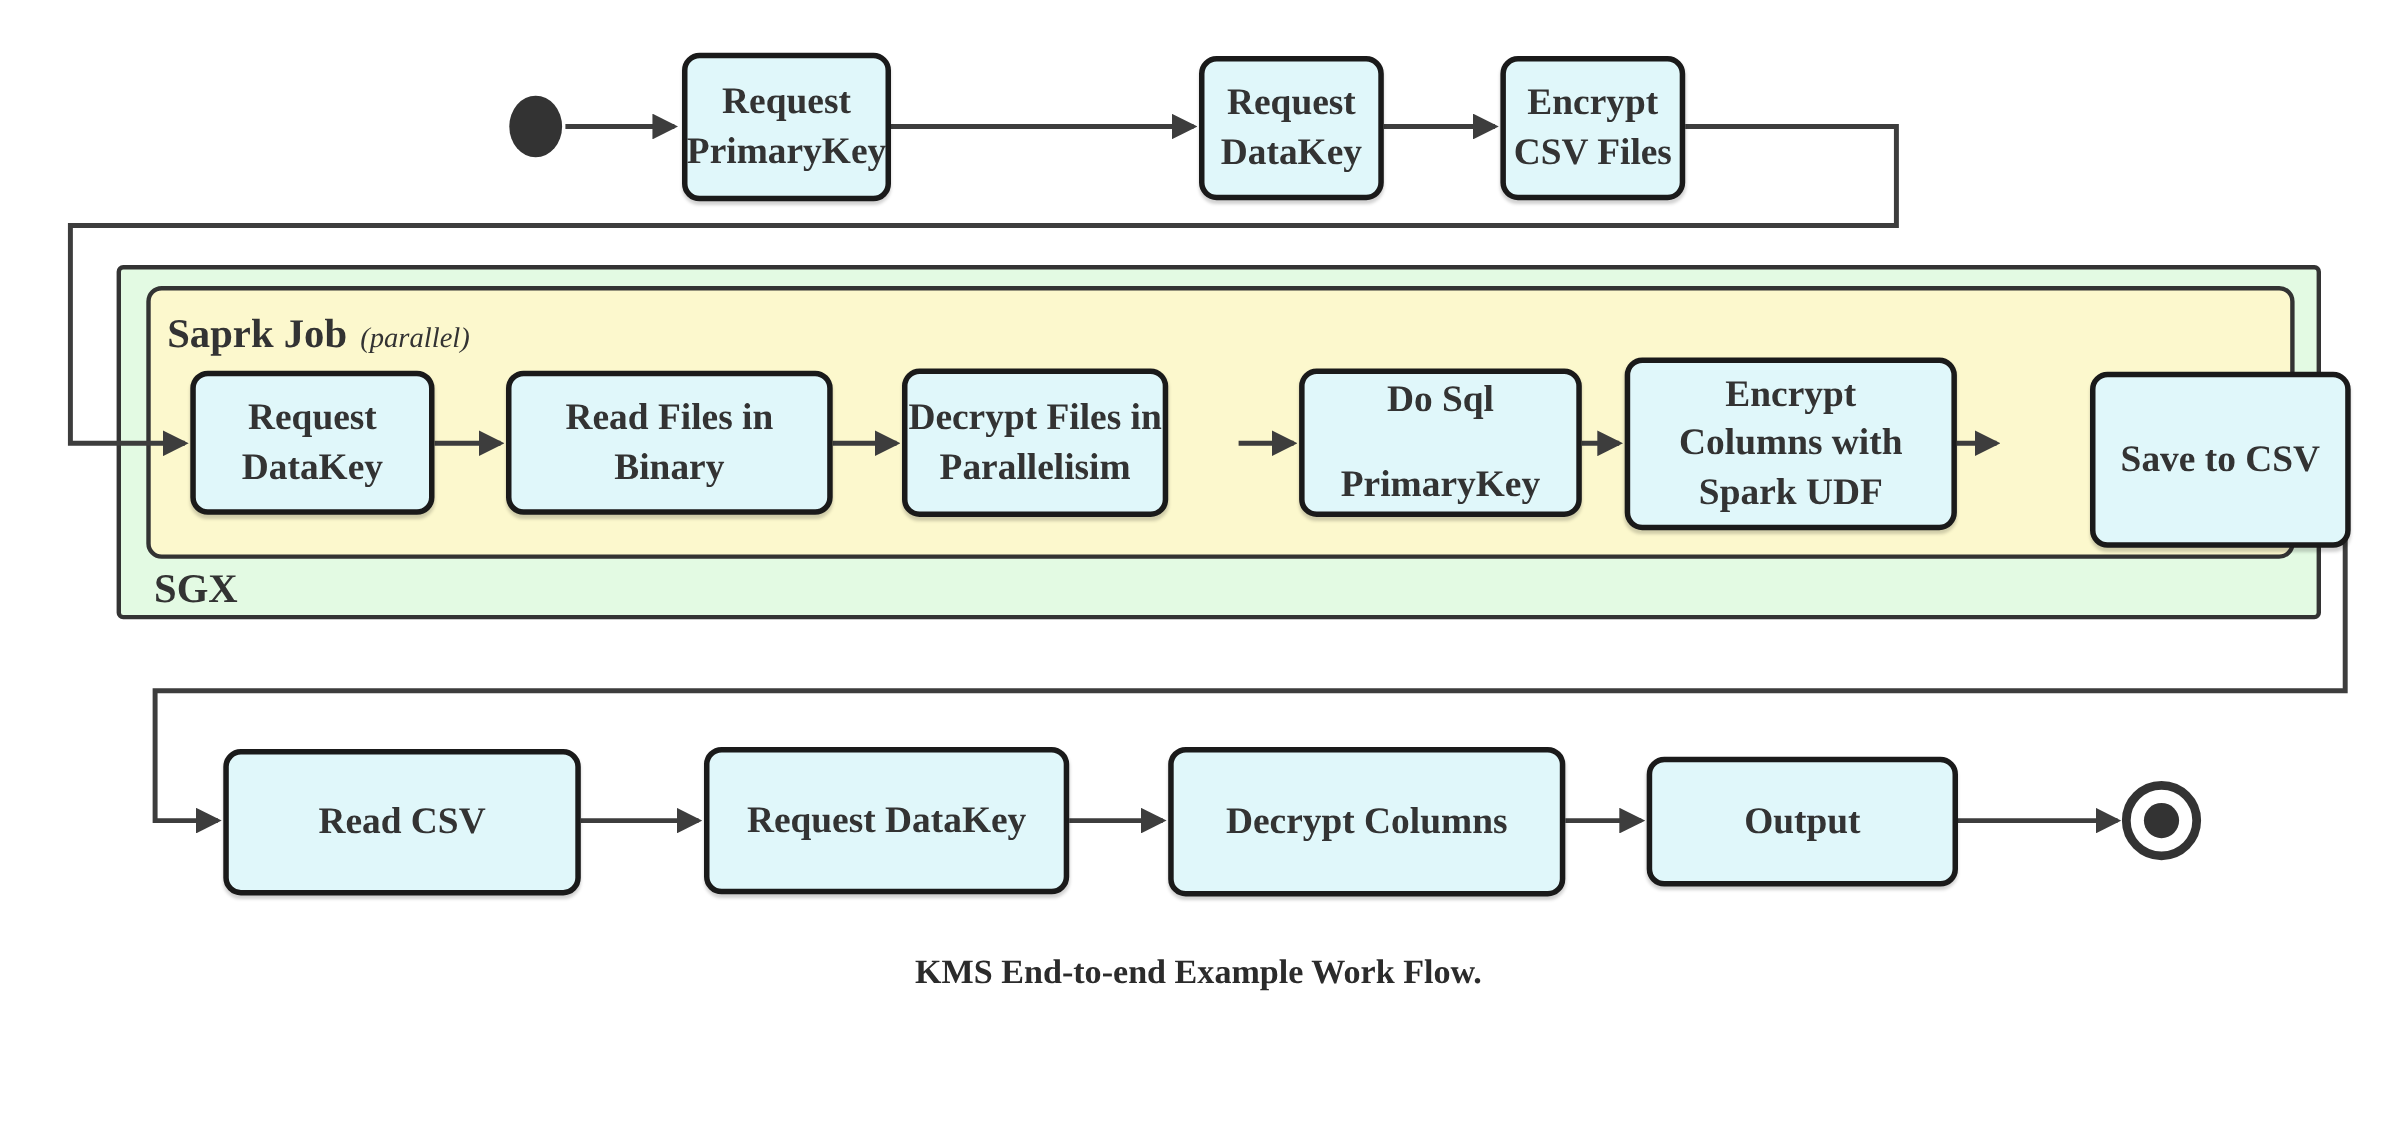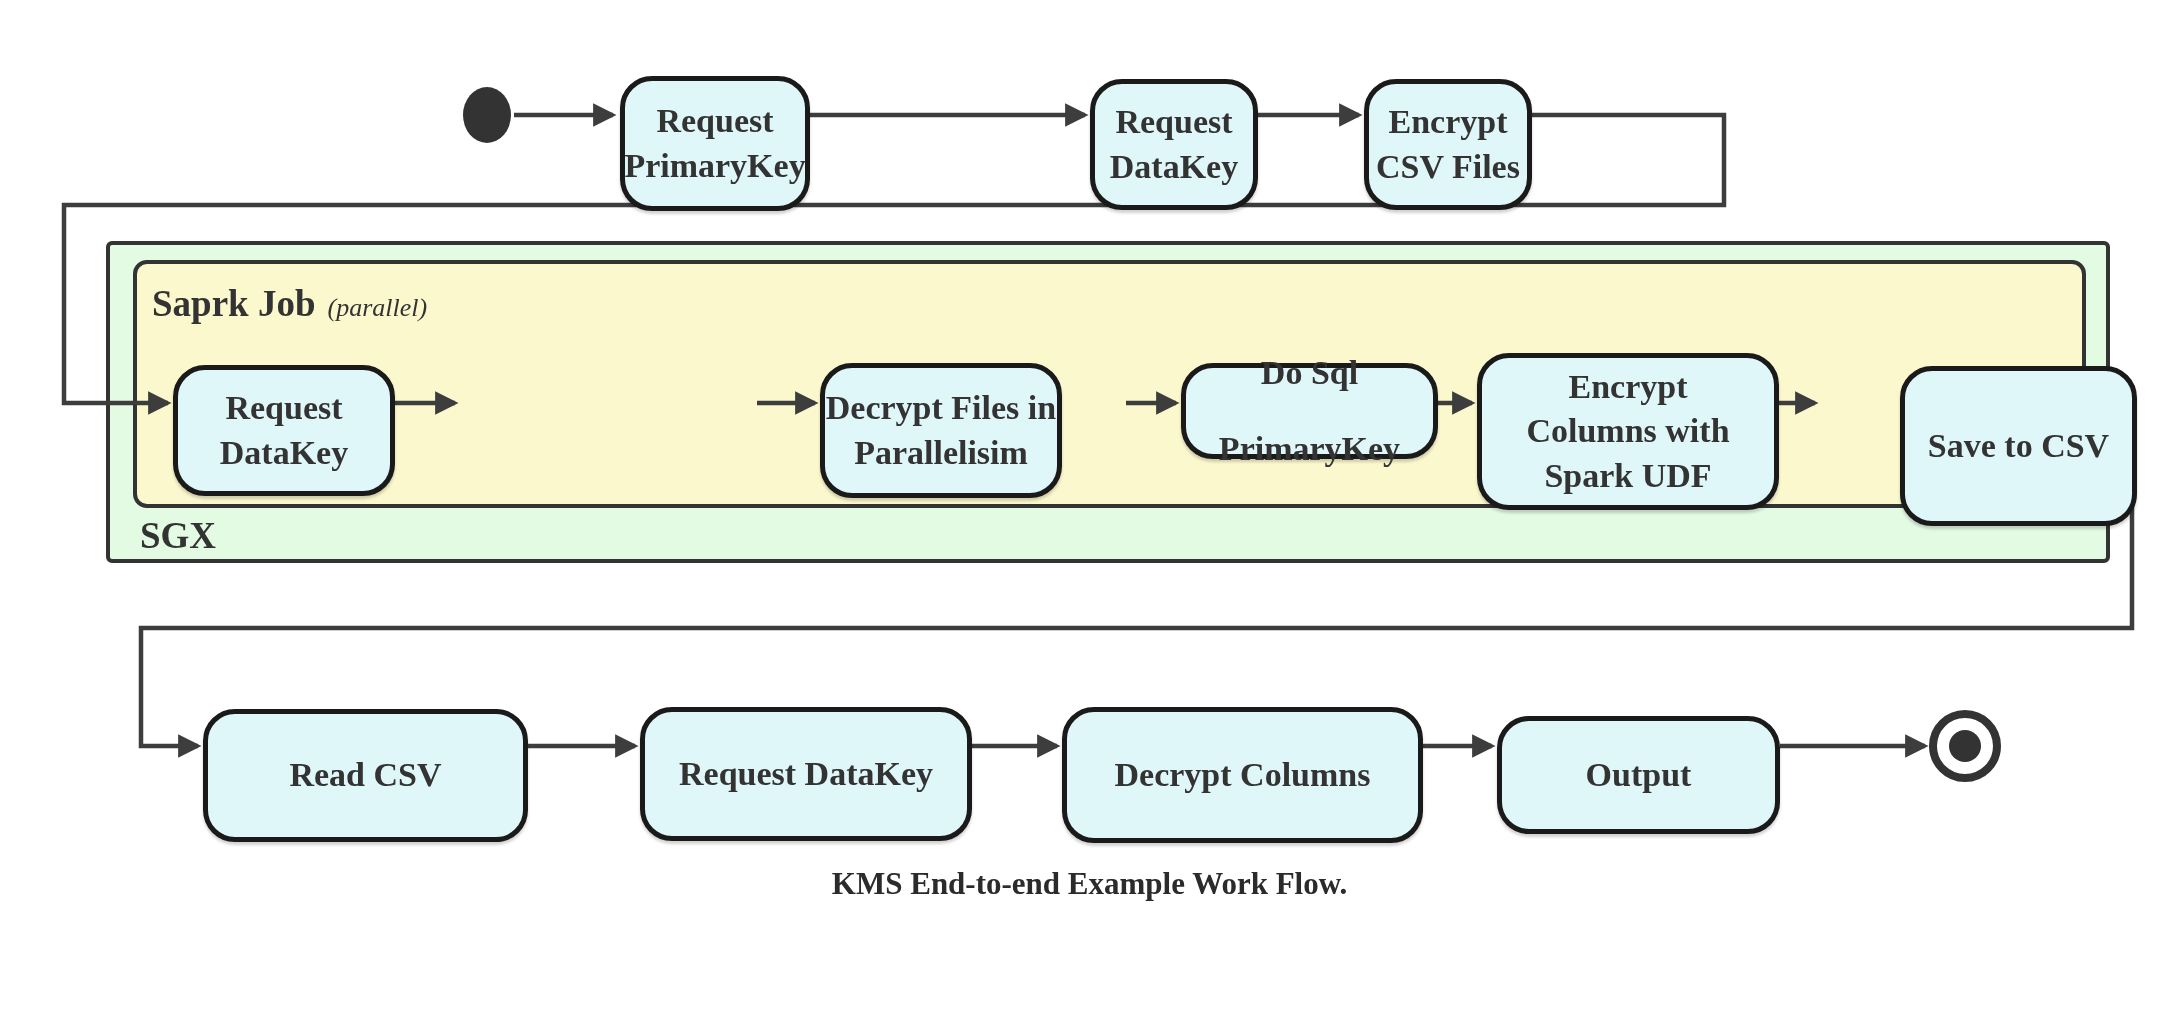--- a/index.html
+++ b/index.html
@@ -23,25 +23,24 @@
     position:absolute;z-index:1;color:#333333;
     font-weight:bold;font-size:37px;white-space:nowrap;
   }
   #spark-label{left:152px;top:282px;}
   #spark-label .annot{font-weight:normal;font-style:italic;font-size:26px;margin-left:12px;}
   #sgx-label{left:140px;top:514px;}
   svg.edges{position:absolute;left:0;top:0;z-index:2;pointer-events:none;}
   .node{
     position:absolute;z-index:3;box-sizing:border-box;
     display:flex;flex-direction:column;align-items:center;justify-content:center;
-    background:#e0f7fa;border:5px solid #1a1a1a;border-radius:32px;
+    background:#e0f7fa;border:5px solid #1a1a1a;border-radius:16px;
     color:#333333;font-weight:bold;font-size:34px;line-height:1.3;
     text-align:center;white-space:nowrap;
     box-shadow:0 3px 3px rgba(0,0,0,0.18);
-    margin-top:28px;
   }
   #caption{
     position:absolute;left:0;right:0;top:866px;z-index:3;
     text-align:center;color:#2b2b2b;
     font-weight:bold;font-size:31px;
   }
 </style>
 </head>
 <body>
 
@@ -93,25 +92,29 @@
   </div>
   <div class="node" style="left:1364px;top:51px;width:168px;height:131px;">
     <span>Encrypt</span>
     <span>CSV Files</span>
   </div>
 
   <div class="node" style="left:173px;top:337px;width:222px;height:131px;">
     <span>Request</span>
     <span>DataKey</span>
   </div>
+  <div class="node" style="left:460px;top:337px;width:297px;height:131px;">
+    <span>Read Files in</span>
+    <span>Binary</span>
+  </div>
   <div class="node" style="left:820px;top:335px;width:242px;height:135px;">
     <span>Decrypt Files in</span>
     <span>Parallelisim</span>
   </div>
-  <div class="node" style="left:1181px;top:335px;width:257px;height:96px;gap:32px;">
+  <div class="node" style="left:1181px;top:335px;width:257px;height:135px;gap:32px;">
     <span>Do Sql</span>
     <span>PrimaryKey</span>
   </div>
   <div class="node" style="left:1477px;top:325px;width:302px;height:157px;">
     <span>Encrypt</span>
     <span>Columns with</span>
     <span>Spark UDF</span>
   </div>
   <div class="node" style="left:1900px;top:338px;width:237px;height:160px;">
     <span>Save to CSV</span>

